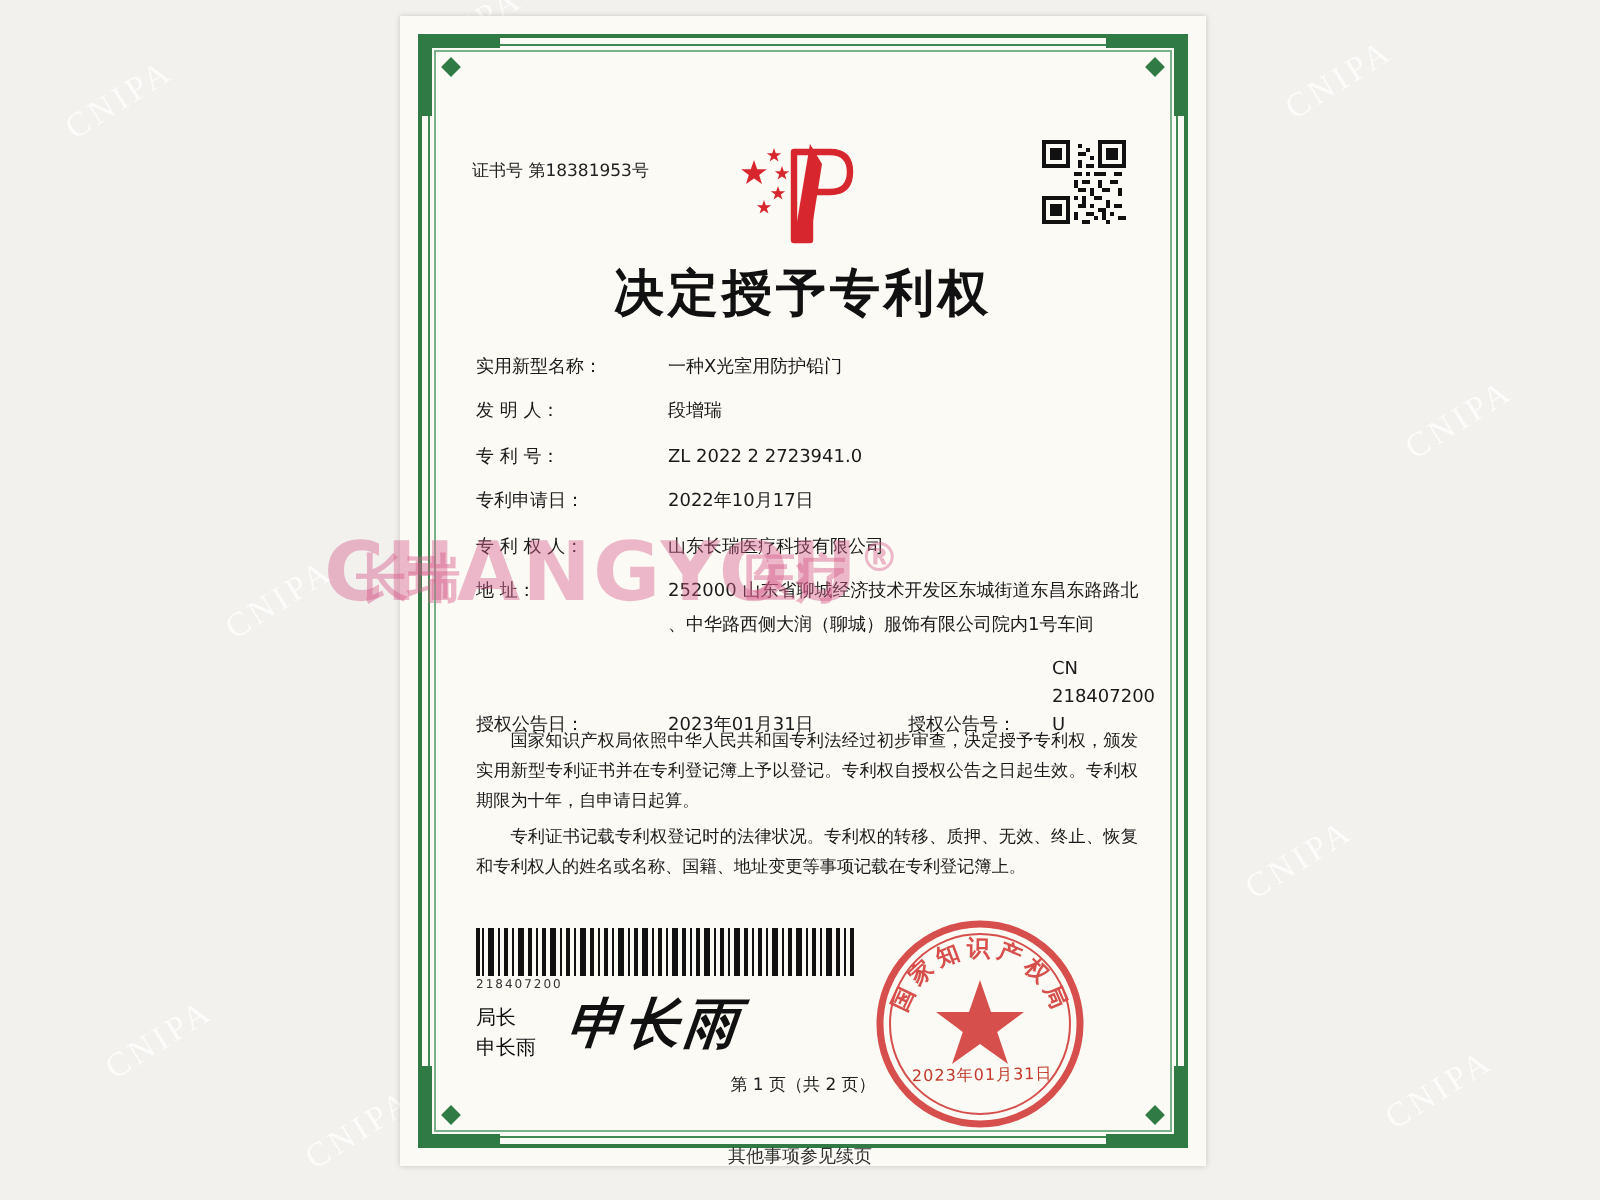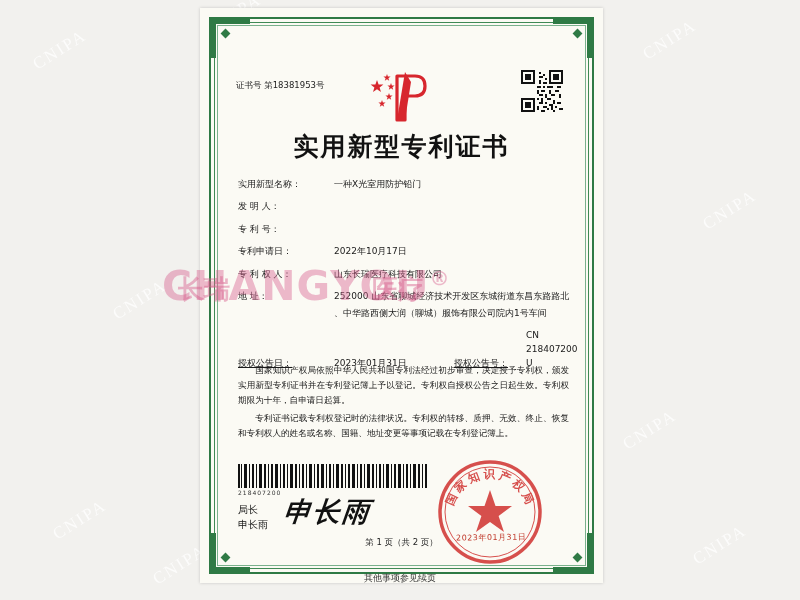--- a/index.html
+++ b/index.html
@@ -146,21 +146,21 @@
     align-items: flex-end;
   }
   .flabel {
     width: 96px;
     flex: 0 0 96px;
     white-space: nowrap;
   }
   .fvalue {
     flex: 1 1 auto;
   }
-  .frow.two .flabel { width: 96px; flex: 0 0 96px; text-decoration: underline; }
+  .frow.two .flabel { width: 96px; flex: 0 0 96px; }
   .frow.two .mid { flex: 0 0 120px; }
   .sub-line {
     padding-left: 96px;
     margin-top: -6px;
     margin-bottom: 8.5px;
   }
 
   .para {
     position: absolute;
     left: 14px;
@@ -382,32 +382,34 @@
           <g fill="#d7262d">
             <polygon points="10,10 11.6,14.6 16.4,14.6 12.6,17.5 14,22 10,19.2 6,22 7.4,17.5 3.6,14.6 8.4,14.6"></polygon>
             <polygon points="20,4 20.9,6.6 23.6,6.6 21.4,8.2 22.2,10.8 20,9.2 17.8,10.8 18.6,8.2 16.4,6.6 19.1,6.6"></polygon>
             <polygon points="24,13 24.9,15.6 27.6,15.6 25.4,17.2 26.2,19.8 24,18.2 21.8,19.8 22.6,17.2 20.4,15.6 23.1,15.6"></polygon>
             <polygon points="22,23 22.9,25.6 25.6,25.6 23.4,27.2 24.2,29.8 22,28.2 19.8,29.8 20.6,27.2 18.4,25.6 21.1,25.6"></polygon>
             <polygon points="15,30 15.9,32.6 18.6,32.6 16.4,34.2 17.2,36.8 15,35.2 12.8,36.8 13.6,34.2 11.4,32.6 14.1,32.6"></polygon>
           </g>
         </svg>
       </div>
 
-      <div class="title">实用新型专利证书</div>
+      <div class="title">决定授予专利权</div>
 
       <div class="fields">
         <div class="frow">
           <div class="flabel">实用新型名称：</div>
           <div class="fvalue">一种X光室用防护铅门</div>
         </div>
         <div class="frow">
           <div class="flabel">发 明 人：</div>
+          <div class="fvalue">段增瑞</div>
         </div>
         <div class="frow">
           <div class="flabel">专 利 号：</div>
+          <div class="fvalue">ZL 2022 2 2723941.0</div>
         </div>
         <div class="frow">
           <div class="flabel">专利申请日：</div>
           <div class="fvalue">2022年10月17日</div>
         </div>
         <div class="frow">
           <div class="flabel">专 利 权 人：</div>
           <div class="fvalue">山东长瑞医疗科技有限公司</div>
         </div>
         <div class="frow">

